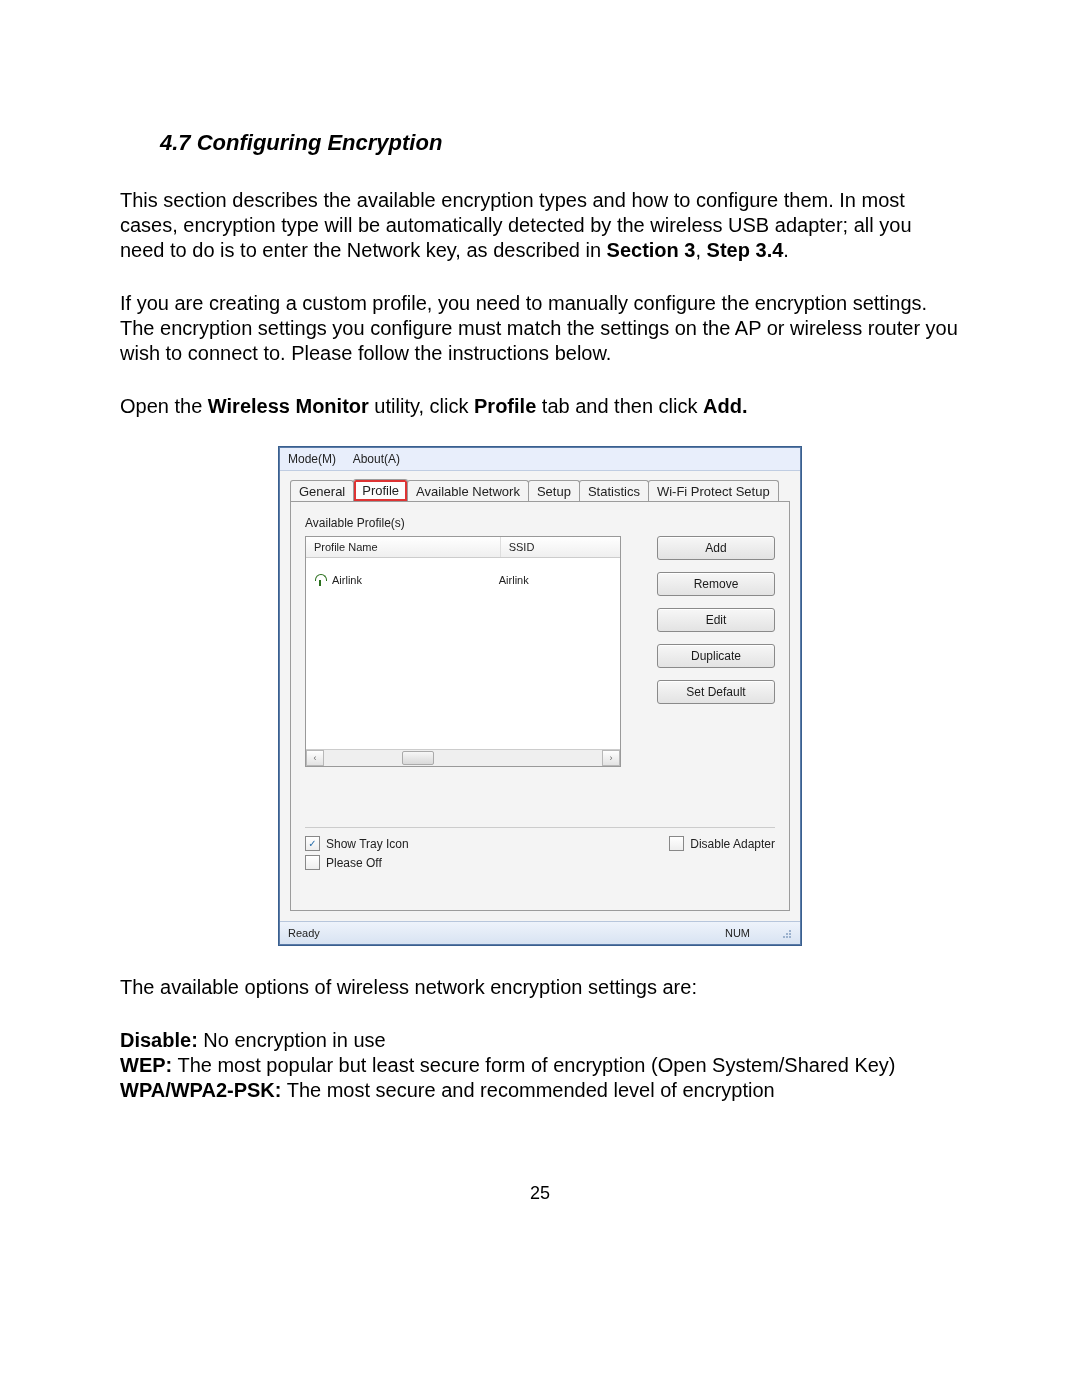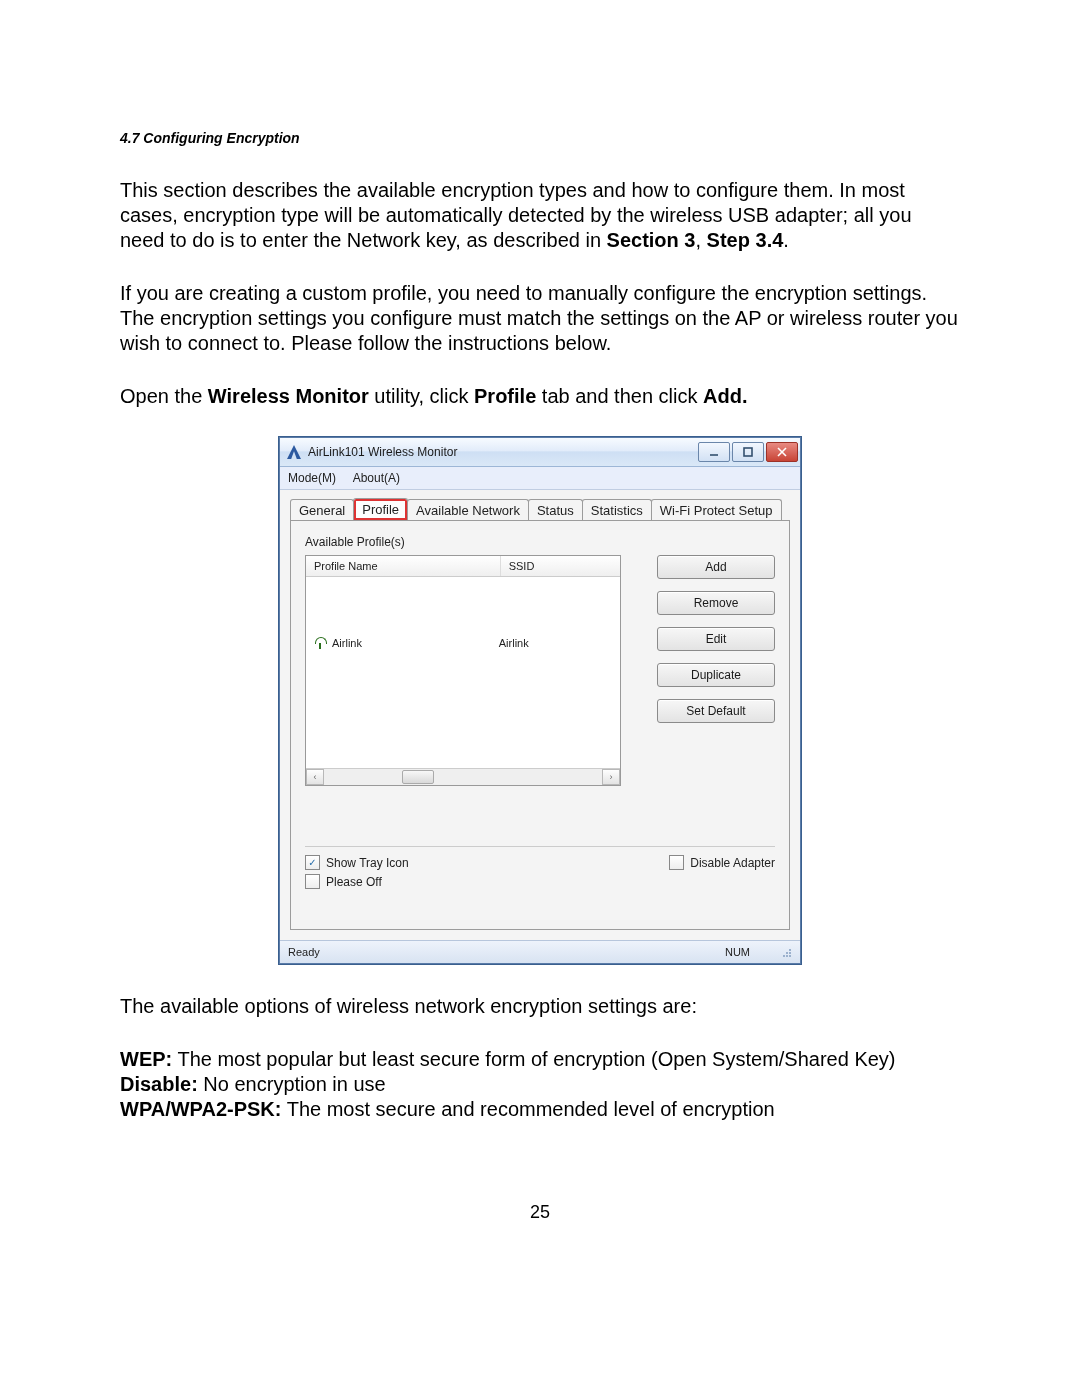--- a/index.html
+++ b/index.html
@@ -9,24 +9,25 @@
     font-family: Arial, Helvetica, sans-serif;
     color: #000;
     width: 1080px;
   }
   .page {
     padding: 130px 120px 60px 120px;
     box-sizing: border-box;
     width: 1080px;
   }
   .heading {
-    font-size: 14px;
+    font-size: 22px;
     font-weight: bold;
     font-style: italic;
     margin-bottom: 32px;
+    margin-left: 40px;
   }
   .para {
     font-size: 20px;
     line-height: 1.25;
     margin-bottom: 28px;
   }
   .bold { font-weight: bold; }
   .page-number {
     text-align: center;
     font-size: 18px;
@@ -142,21 +143,21 @@
     border-bottom: 1px solid #ccc;
   }
   .list-header .col {
     padding: 4px 8px;
     font-size: 11px;
     border-right: 1px solid #ddd;
   }
   .col.c1 { width: 62%; box-sizing: border-box; }
   .col.c2 { width: 38%; box-sizing: border-box; border-right: none; }
   .list-body { flex: 1; overflow: hidden; }
-  .list-row { display: flex; padding: 16px 8px; font-size: 11px; align-items: center; margin-top: 44px; }
+  .list-row { display: flex; padding: 16px 8px; font-size: 11px; align-items: center; }
   .sig-icon {
     width: 12px; height: 12px; display: inline-block; margin-right: 6px;
     position: relative;
   }
   .sig-icon::before {
     content: ""; position: absolute; left: 5px; top: 6px; width: 2px; height: 6px; background: #2a6f1d;
   }
   .sig-icon::after {
     content: ""; position: absolute; left: 1px; top: 0; width: 10px; height: 6px;
     border: 1.5px solid #2a6f1d; border-bottom: none; border-radius: 6px 6px 0 0;
@@ -243,54 +244,32 @@
     <span>This section describes the available encryption types and how to configure them. In most cases, encryption type will be automatically detected by the wireless USB adapter; all you need to do is to enter the Network key, as described in </span><span class="bold">Section 3</span><span>, </span><span class="bold">Step 3.4</span><span>.</span>
   </div>
 
   <div class="para">If you are creating a custom profile, you need to manually configure the encryption settings. The encryption settings you configure must match the settings on the AP or wireless router you wish to connect to. Please follow the instructions below.</div>
 
   <div class="para">
     <span>Open the </span><span class="bold">Wireless Monitor</span><span> utility, click </span><span class="bold">Profile</span><span> tab and then click </span><span class="bold">Add.</span>
   </div>
 
   <div class="app-window">
-    <div class="titlebar">
-      <span class="app-icon"></span>
-      <span class="title-text">AirLink101 Wireless Monitor</span>
-      <div class="win-btns">
-        <div class="win-btn">
-          <svg>
-              <line x1="1" y1="8" x2="9" y2="8"></line>
-            </svg>
-        </div>
-        <div class="win-btn">
-          <svg>
-              <rect x="1" y="1" width="8" height="8"></rect>
-            </svg>
-        </div>
-        <div class="win-btn close">
-          <svg>
-              <line x1="1" y1="1" x2="9" y2="9"></line>
-              <line x1="9" y1="1" x2="1" y2="9"></line>
-            </svg>
-        </div>
-      </div>
-    </div>
 
     <div class="menubar">
       <span>Mode(M)</span>
       <span>About(A)</span>
     </div>
 
     <div class="client">
       <div class="tabs">
         <div class="tab">General</div>
         <div class="tab active">Profile</div>
         <div class="tab">Available Network</div>
-        <div class="tab">Status</div>
+        <div class="tab">Setup</div>
         <div class="tab">Statistics</div>
         <div class="tab">Wi-Fi Protect Setup</div>
       </div>
 
       <div class="tab-pane">
         <div class="section-label">Available Profile(s)</div>
 
         <div class="profile-area">
           <div class="profile-list">
             <div class="list-header">
@@ -350,19 +329,19 @@
       <div class="status-right">
         <span>NUM</span>
         <span class="grip"></span>
       </div>
     </div>
   </div>
 
   <div class="para">The available options of wireless network encryption settings are:</div>
 
   <div class="para" style="margin-bottom:0">
+    <div><span class="bold">Disable:</span><span>  No encryption in use</span></div>
     <div><span class="bold">WEP:</span><span>  The most popular but least secure form of encryption (Open System/Shared Key)</span></div>
-    <div><span class="bold">Disable:</span><span>  No encryption in use</span></div>
     <div><span class="bold">WPA/WPA2-PSK:</span><span>  The most secure and recommended level of encryption</span></div>
   </div>
 
   <div class="page-number">25</div>
 </div>
 
 </body></html>

